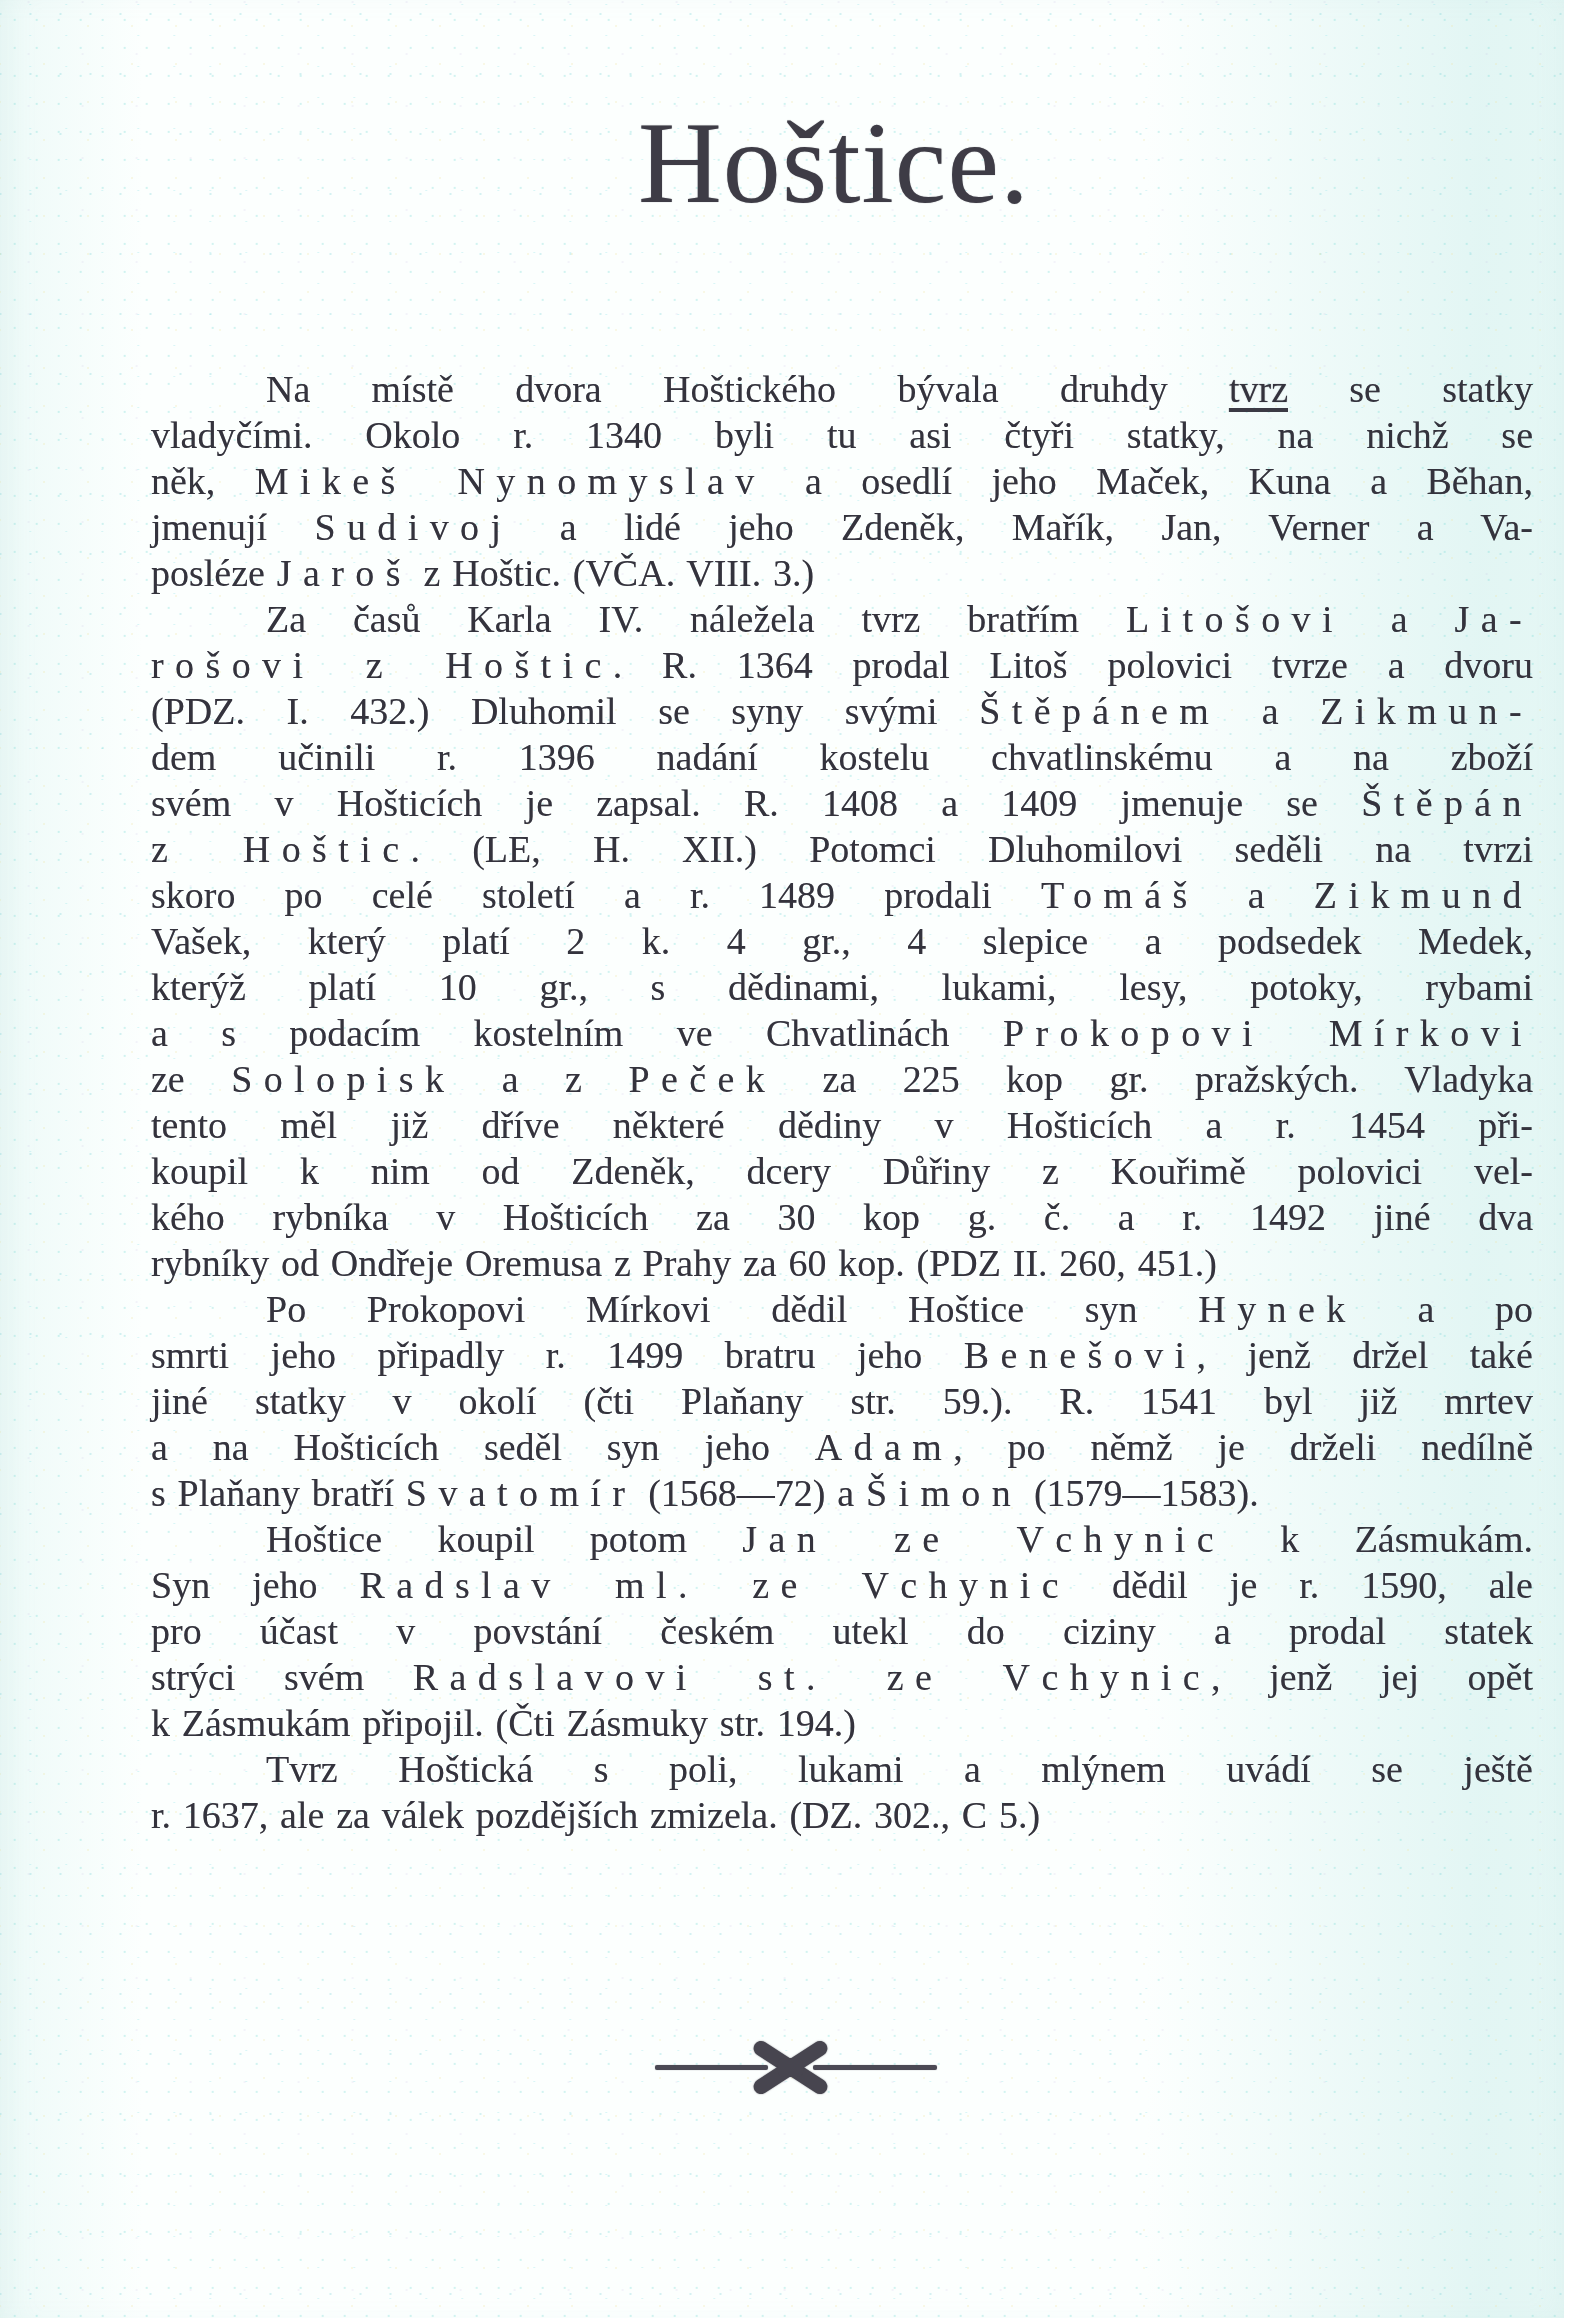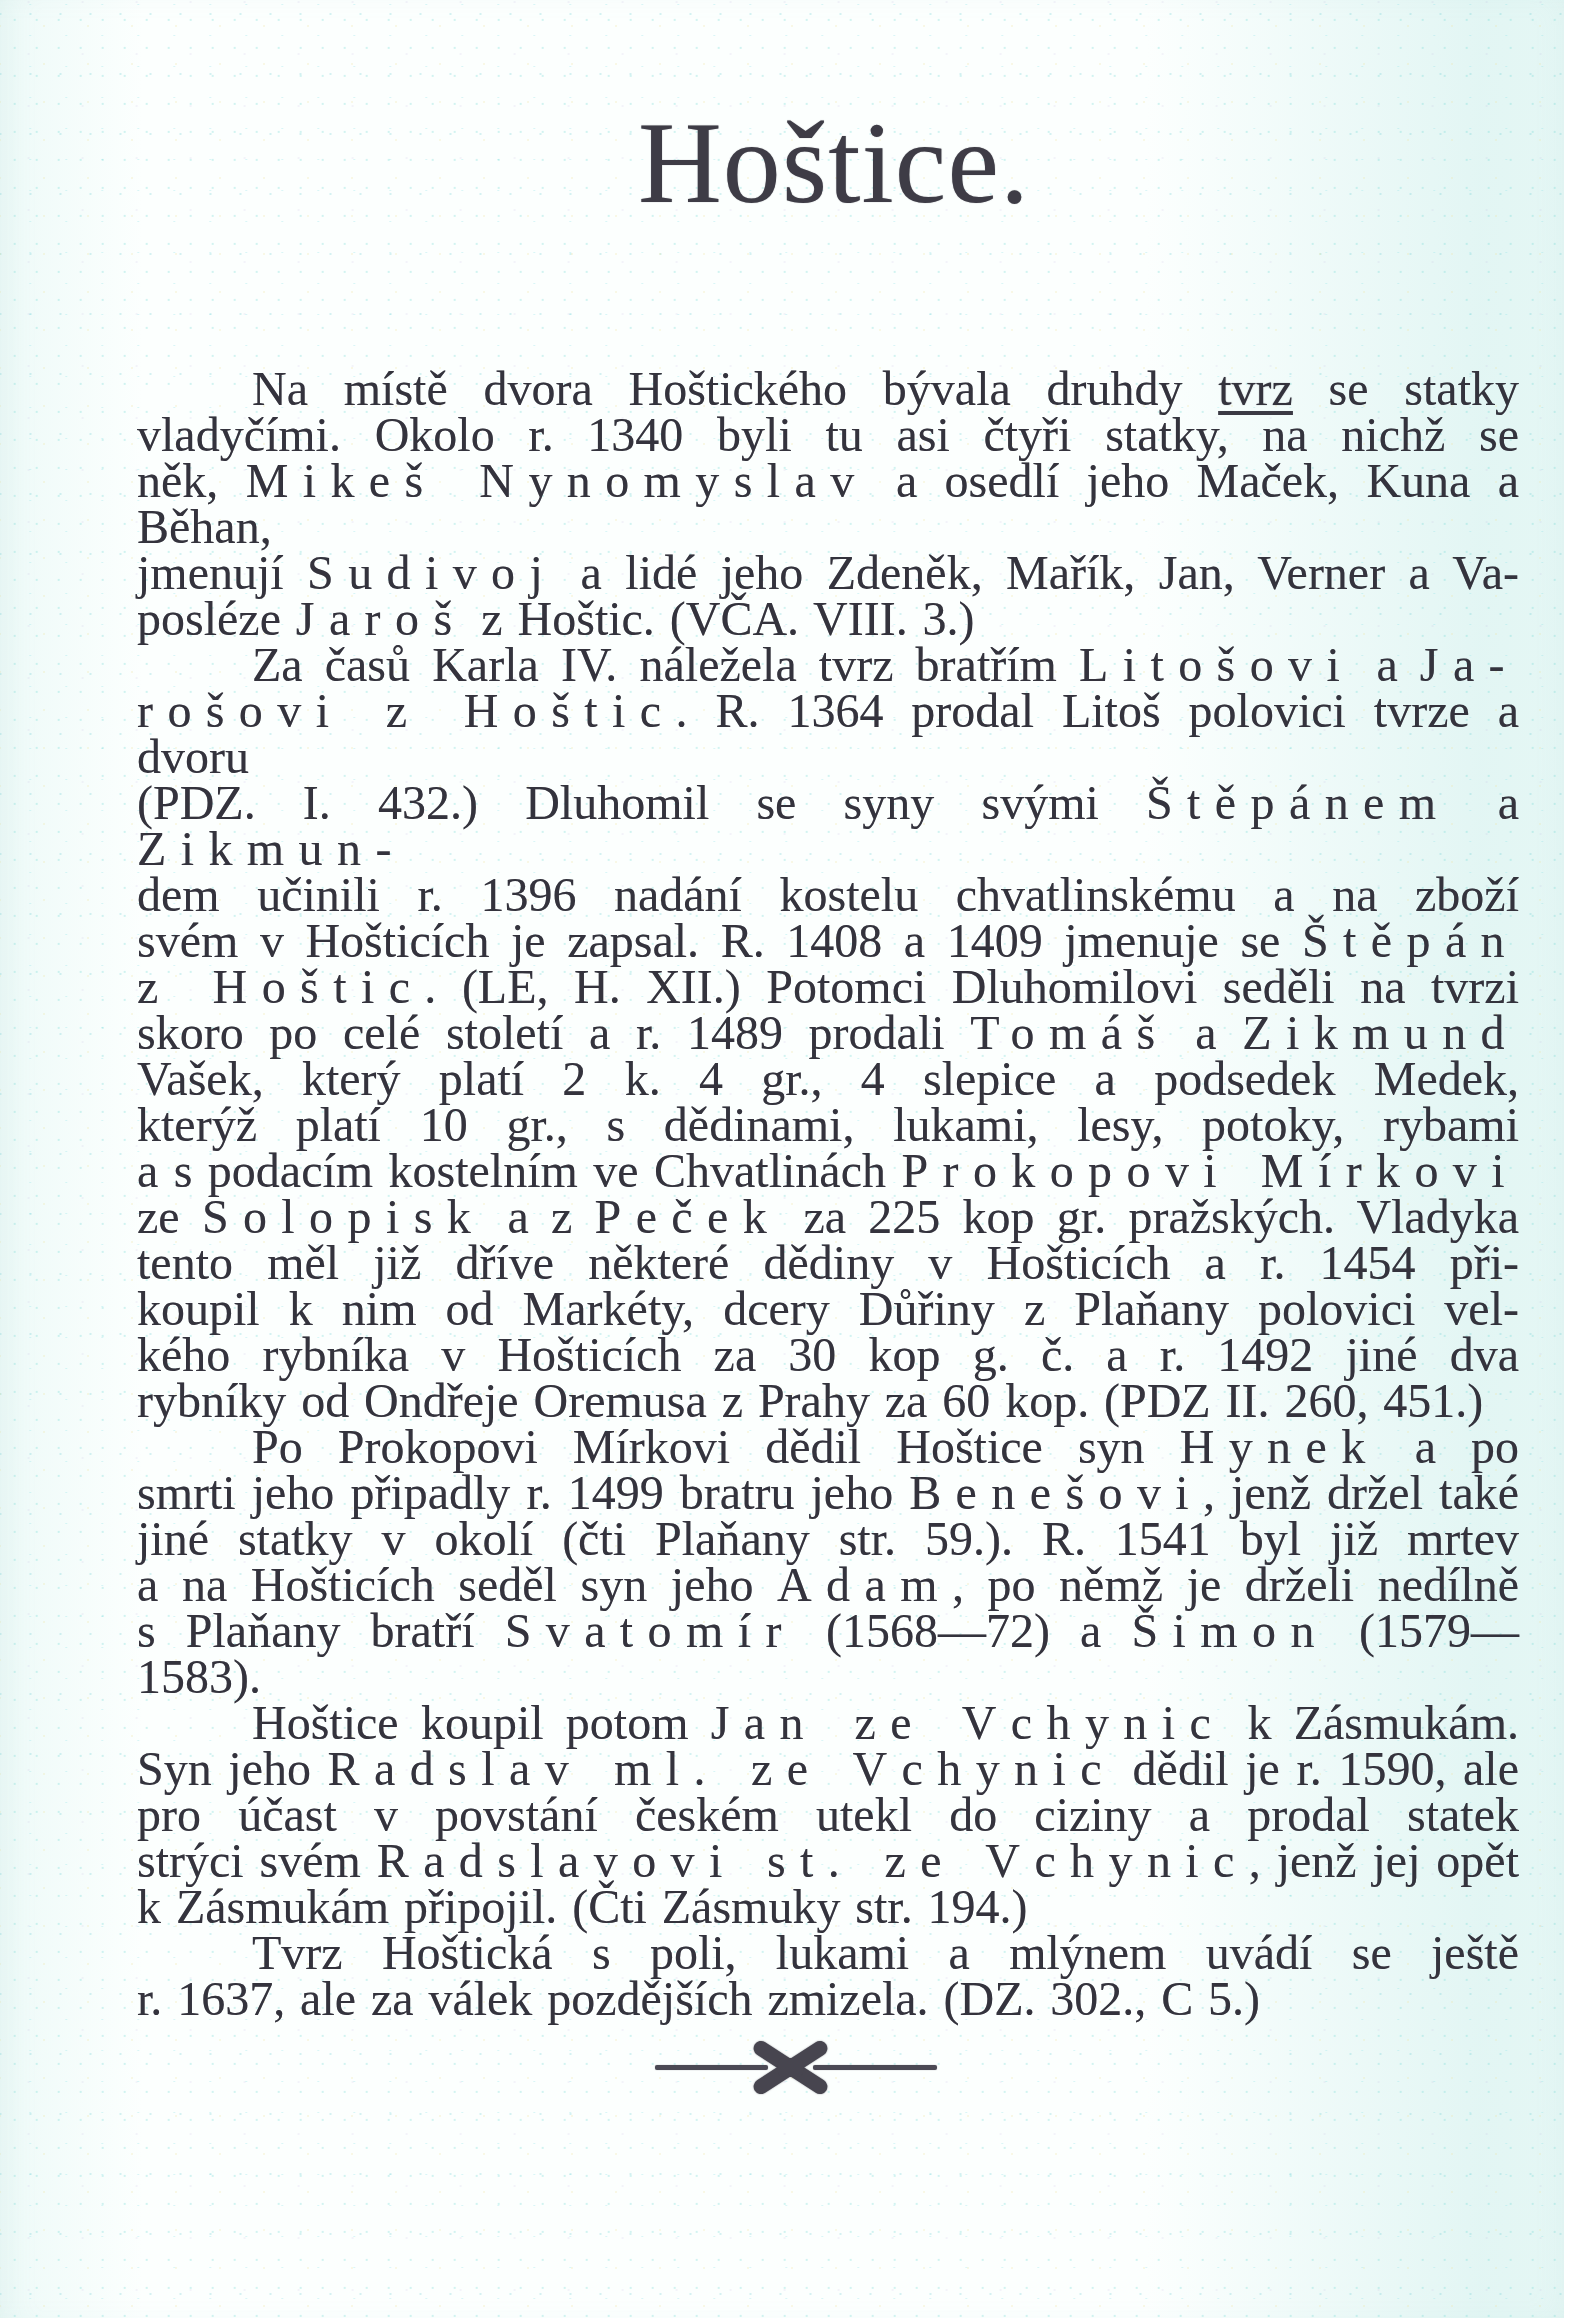--- a/index.html
+++ b/index.html
@@ -49,23 +49,23 @@
     line-height: 1;
     font-weight: 400;
     text-align: center;
     color: #3e3c46;
     text-shadow: 0 0 1.1px rgba(55,53,65,0.45);
     letter-spacing: 1.1px;
   }
   .body-text {
     position: absolute;
     top: 366px;
-    left: 137px;
+    left: 151px;
     width: 1382px;
-    font-size: 48px;
+    font-size: 38px;
     line-height: 46px;
     color: #34333d;
     text-shadow: 0 0 0.5px rgba(48,47,58,0.42);
     word-spacing: 0.06em;
   }
   .line {
     text-align: justify;
     text-align-last: justify;
   }
   .line.first { text-indent: 115px; }
@@ -141,21 +141,21 @@
       <div class="line"><span>(PDZ. I. 432.) Dluhomil se syny svými </span><span class="sp">Štěpánem</span><span> a </span><span class="sp">Zikmun-</span></div>
       <div class="line"><span>dem učinili r. 1396 nadání kostelu chvatlinskému a na zboží</span></div>
       <div class="line"><span>svém v Hošticích je zapsal.  R. 1408 a 1409 jmenuje se </span><span class="sp">Štěpán</span></div>
       <div class="line"><span class="sp">z Hoštic</span><span>. (LE, H. XII.)  Potomci Dluhomilovi seděli na tvrzi</span></div>
       <div class="line"><span>skoro po celé století a r. 1489 prodali </span><span class="sp">Tomáš</span><span> a </span><span class="sp">Zikmund</span></div>
       <div class="line"><span>Vašek, který platí 2 k. 4 gr., 4 slepice a podsedek Medek,</span></div>
       <div class="line"><span>kterýž platí 10 gr., s dědinami, lukami, lesy, potoky, rybami</span></div>
       <div class="line"><span>a s podacím kostelním ve Chvatlinách </span><span class="sp">Prokopovi Mírkovi</span></div>
       <div class="line"><span>ze </span><span class="sp">Solopisk</span><span> a z </span><span class="sp">Peček</span><span> za 225 kop gr. pražských.  Vladyka</span></div>
       <div class="line"><span>tento měl již dříve některé dědiny v Hošticích a r. 1454 při-</span></div>
-      <div class="line"><span>koupil k nim od Markéty, dcery Důřiny z Plaňany polovici vel-</span></div>
+      <div class="line"><span>koupil k nim od Zdeněk, dcery Důřiny z Kouřimě polovici vel-</span></div>
       <div class="line"><span>kého rybníka v Hošticích za 30 kop g. č. a r. 1492 jiné dva</span></div>
       <div class="line last"><span>rybníky od Ondřeje Oremusa z Prahy za 60 kop. (PDZ II. 260, 451.)</span></div>
       <div class="line first"><span>Po Prokopovi Mírkovi dědil Hoštice syn </span><span class="sp">Hynek</span><span> a po</span></div>
       <div class="line"><span>smrti jeho připadly r. 1499 bratru jeho </span><span class="sp">Benešovi</span><span>, jenž držel také</span></div>
       <div class="line"><span>jiné statky v okolí (čti Plaňany str. 59.).  R. 1541 byl již mrtev</span></div>
       <div class="line"><span>a na Hošticích seděl syn jeho </span><span class="sp">Adam</span><span>, po němž je drželi nedílně</span></div>
       <div class="line last"><span>s Plaňany bratří </span><span class="sp">Svatomír</span><span> (1568—72) a </span><span class="sp">Šimon</span><span> (1579—1583).</span></div>
       <div class="line first"><span>Hoštice koupil potom </span><span class="sp">Jan ze Vchynic</span><span> k Zásmukám.</span></div>
       <div class="line"><span>Syn jeho </span><span class="sp">Radslav ml. ze Vchynic</span><span> dědil je r. 1590, ale</span></div>
       <div class="line"><span>pro účast v povstání českém utekl do ciziny a prodal statek</span></div>

